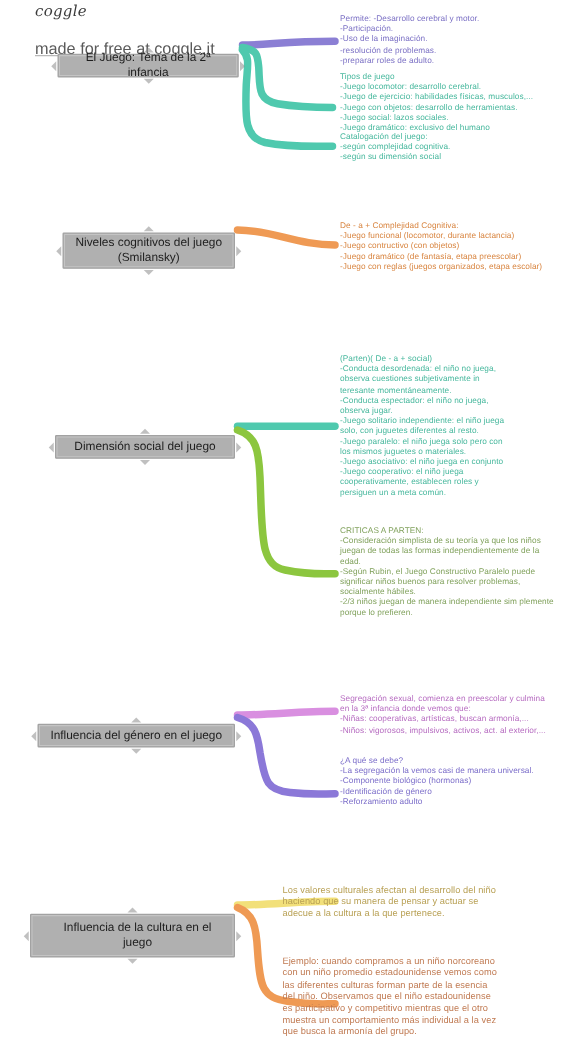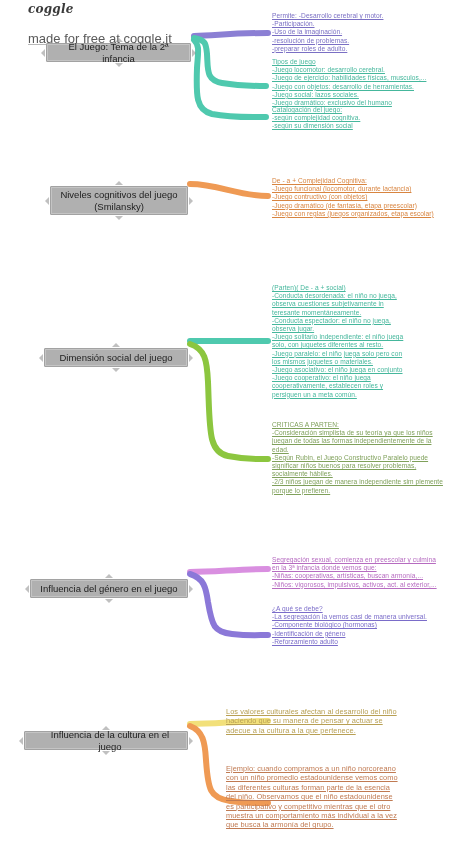--- a/index.html
+++ b/index.html
@@ -8,21 +8,21 @@
     font-family:"Liberation Sans","DejaVu Sans",sans-serif;
     -webkit-font-smoothing:antialiased;
   }
   .canvas{position:absolute;inset:0;}
   svg.wires{position:absolute;left:0;top:0;width:461px;height:848px;pointer-events:none;}
 
   
   .brand{position:absolute;left:28px;top:2px;}
   .brand-logo{
     font-family:"DejaVu Serif",serif;
-    font-size:12px;font-style:italic;font-weight:700;color:#3b3b3b;
+    font-size:12px;font-style:italic;font-weight:400;color:#3b3b3b;
     letter-spacing:.2px;line-height:14px;
   }
   .brand-sub{
     font-size:13px;color:#5a5a5a;line-height:12px;margin-top:17px;
     text-decoration:underline;text-decoration-color:#b9b9b9;
   }
 
   
   .node{
     position:absolute;background:#b0b0b0;border:1px solid #a2a2a2;
@@ -36,21 +36,21 @@
   
   .hnd{position:absolute;width:0;height:0;opacity:.55;}
   .hnd.up{border-left:4px solid transparent;border-right:4px solid transparent;border-bottom:4px solid #8d8d8d;left:50%;margin-left:-4px;top:-6px;}
   .hnd.down{border-left:4px solid transparent;border-right:4px solid transparent;border-top:4px solid #8d8d8d;left:50%;margin-left:-4px;bottom:-6px;}
   .hnd.left{border-top:4px solid transparent;border-bottom:4px solid transparent;border-right:4px solid #8d8d8d;left:-6px;top:50%;margin-top:-4px;}
   .hnd.right{border-top:4px solid transparent;border-bottom:4px solid transparent;border-left:4px solid #8d8d8d;right:-6px;top:50%;margin-top:-4px;}
 
   
   .leaf{
     position:absolute;font-size:6.6px;line-height:8.2px;
-    white-space:pre-line;letter-spacing:.05px;text-decoration:underline;
+    white-space:pre-line;letter-spacing:.05px;
   }
   .leaf.big{font-size:7.4px;line-height:9.4px;}
 </style>
 </head>
 <body>
 
 <div class="canvas">
 
   <div class="brand">
     <div class="brand-logo">coggle</div>
@@ -106,21 +106,21 @@
   </div>
 
   <div class="node" style="left:44px;top:332px;width:144px;height:19px;">
     <span>Dimensión social del juego</span>
     <i class="hnd up"></i>
     <i class="hnd down"></i>
     <i class="hnd left"></i>
     <i class="hnd right"></i>
   </div>
 
-  <div class="node" style="left:24px;top:715px;width:164px;height:19px;padding-left:17px;">
+  <div class="node" style="left:24px;top:715px;width:164px;height:35px;padding-left:17px;">
     <span>Influencia de la cultura en el juego</span>
     <i class="hnd up"></i>
     <i class="hnd down"></i>
     <i class="hnd left"></i>
     <i class="hnd right"></i>
   </div>
 
   <div class="leaf" style="left:272px;top:12px;width:186px;color:#7a6fc4;">Permite: -Desarrollo cerebral y motor.
 -Participación.
 -Uso de la imaginación.

